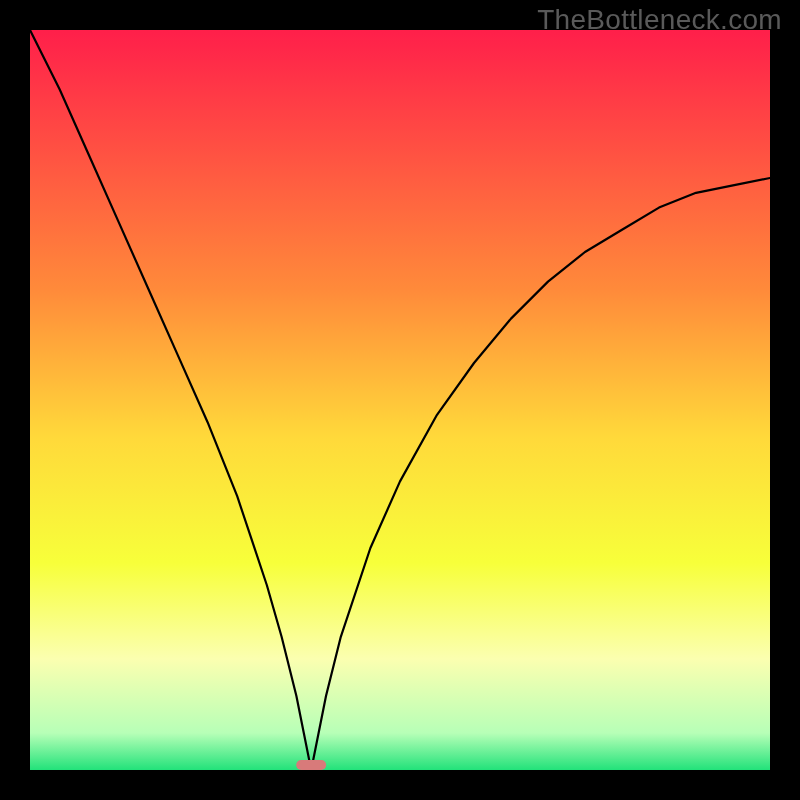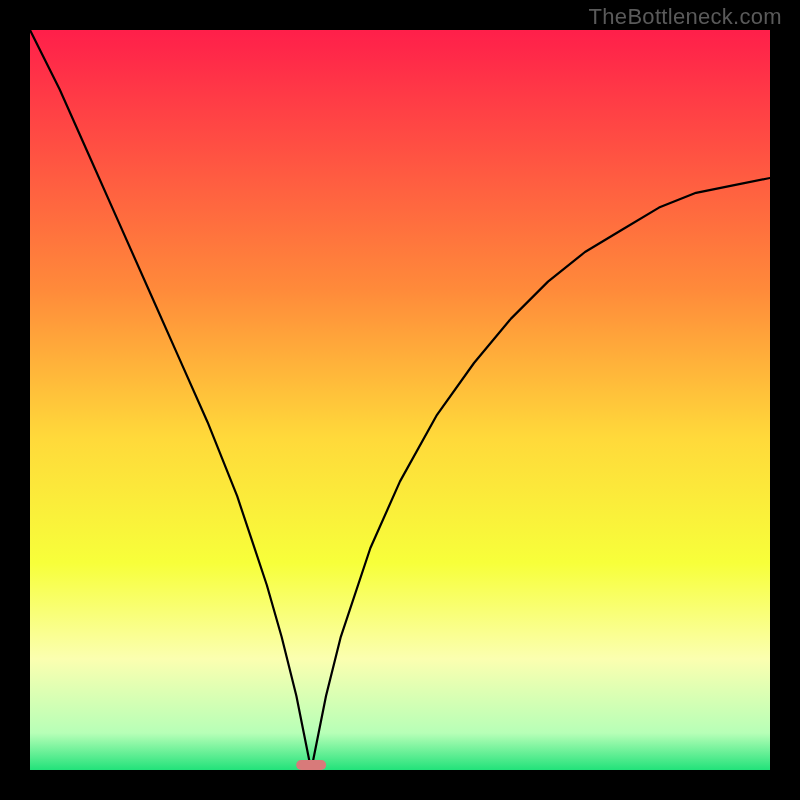--- a/index.html
+++ b/index.html
@@ -15,21 +15,21 @@
     position: relative;
     width: 800px;
     height: 800px;
     background: #000;
   }
   .watermark {
     position: absolute;
     top: 4px;
     right: 18px;
     color: #5a5a5a;
-    font-size: 22px;
+    font-size: 28px;
     font-weight: 500;
     letter-spacing: 0.3px;
     z-index: 5;
   }
   .plot-wrap {
     position: absolute;
     left: 30px;
     top: 30px;
     width: 740px;
     height: 740px;

